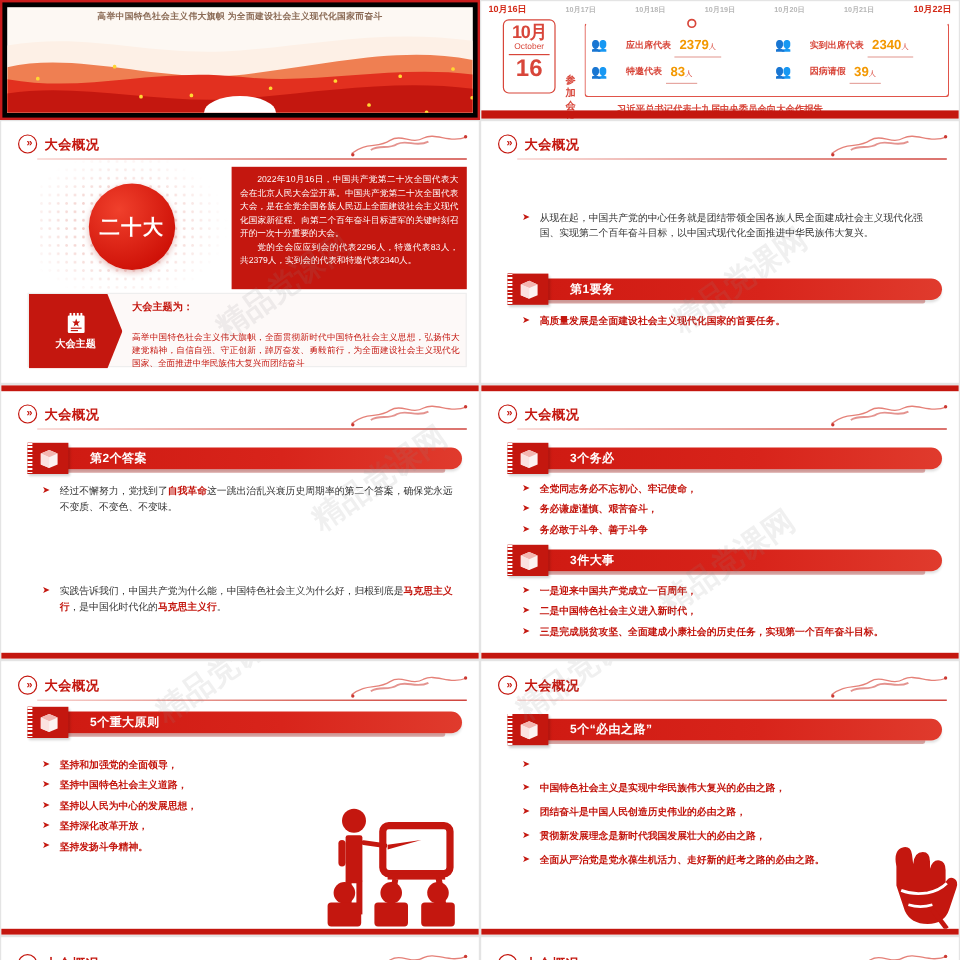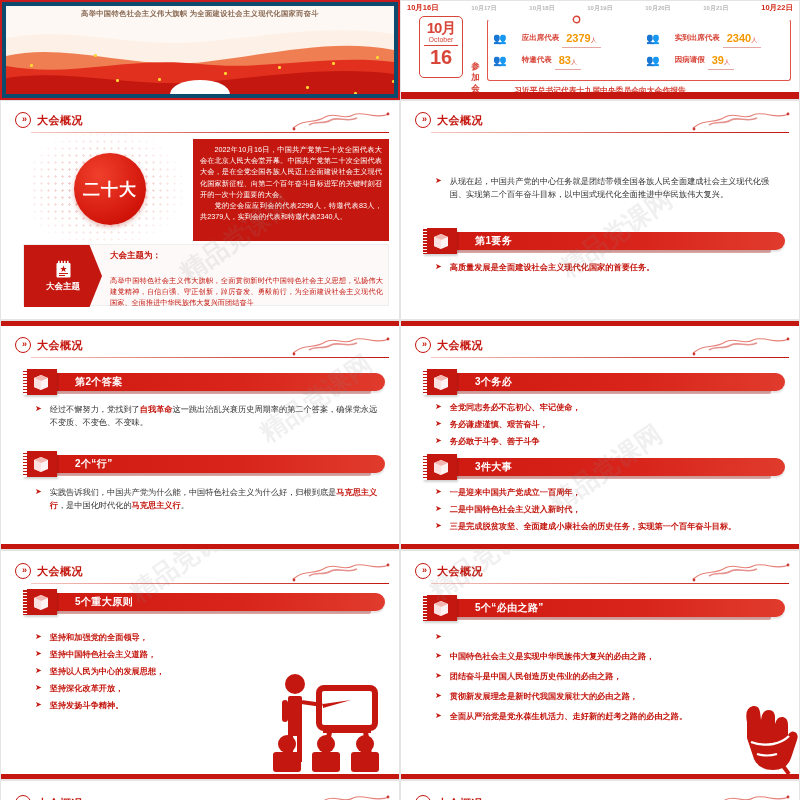--- a/index.html
+++ b/index.html
@@ -23,21 +23,21 @@
     border:1px solid #e4e4e4;
     overflow:hidden;
   }
   .slide.r1 { height:100px; }
   .slide.r2 { height:220px; }
   .slide.r3 { height:230px; }
   .slide.r4 { height:230px; }
   .slide.r5 { height:40px; }
 
   
-  .cover { background:#0c4a6e; border:2px solid #c91c1c; }
+  .cover { background:#000000; border:2px solid #c91c1c; }
   .cover-inner { position:absolute; inset:4px; background:#fdf8f3; overflow:hidden; }
   .cover-title {
     position:absolute; top:3px; left:0; right:0;
     text-align:center; font-size:7.3px; font-weight:bold; color:#8a6a55;
     letter-spacing:.3px; z-index:5;
   }
   .wave { position:absolute; left:0; width:100%; }
   .cover-dots span {
     position:absolute; width:2.5px; height:2.5px; border-radius:50%;
     background:#ffd633; z-index:4;
@@ -371,31 +371,20 @@
       </div>
       <div class="banner-label">第2个答案</div>
     </div>
     <div class="bullets" style="top:82px">
       <div class="bullet">
         <span class="arw">➤</span>
         <span class="txt">经过不懈努力，党找到了<span class="em">自我革命</span>这一跳出治乱兴衰历史周期率的第二个答案，确保党永远不变质、不变色、不变味。</span>
       </div>
     </div>
 
-    <div class="banner" style="top:132px">
-      <div class="banner-bar"></div>
-      <div class="banner-book">
-        <svg width="19" height="17" viewBox="0 0 19 17">
-            <path d="M3 4 L10 1 L17 4 L17 13 L10 16 L3 13 Z" fill="#fff" opacity=".95"></path>
-            <path d="M10 1 L17 4 L10 7 L3 4 Z" fill="#f3b6b1"></path>
-            <path d="M10 7 L10 16 L3 13 L3 4 Z" fill="#fbe2e0"></path>
-          </svg>
-      </div>
-      <div class="banner-label">2个“行”</div>
-    </div>
     <div class="bullets" style="top:165px">
       <div class="bullet">
         <span class="arw">➤</span>
         <span class="txt">实践告诉我们，中国共产党为什么能，中国特色社会主义为什么好，归根到底是<span class="em">马克思主义行</span>，是中国化时代化的<span class="em">马克思主义行</span>。</span>
       </div>
     </div>
     <div class="botbar"></div>
     <div class="wm" style="left:250px;top:60px">精品党课网</div>
   </div>
 

